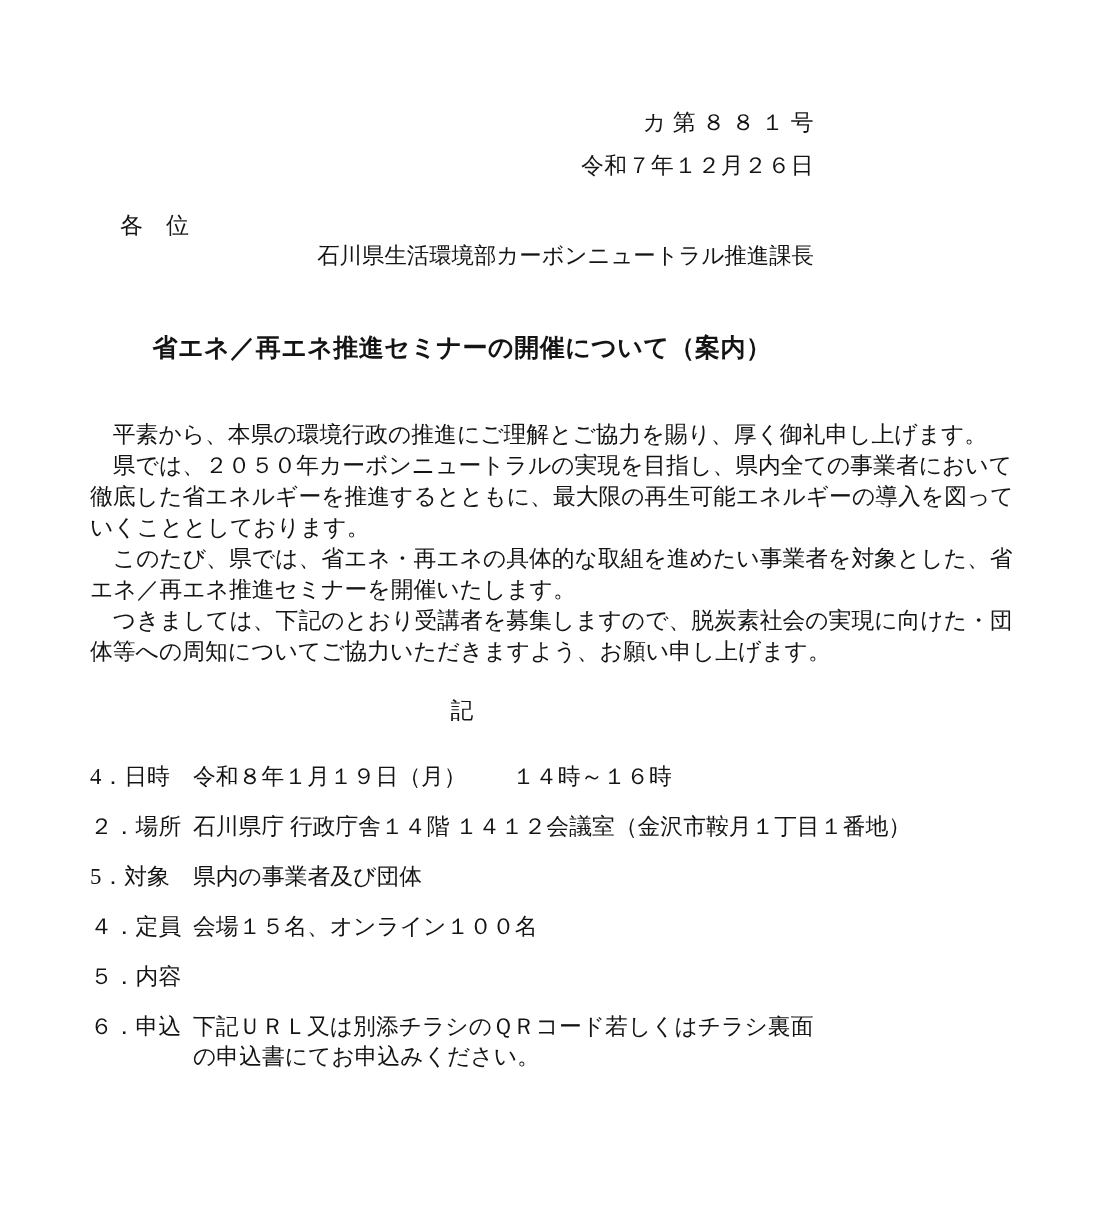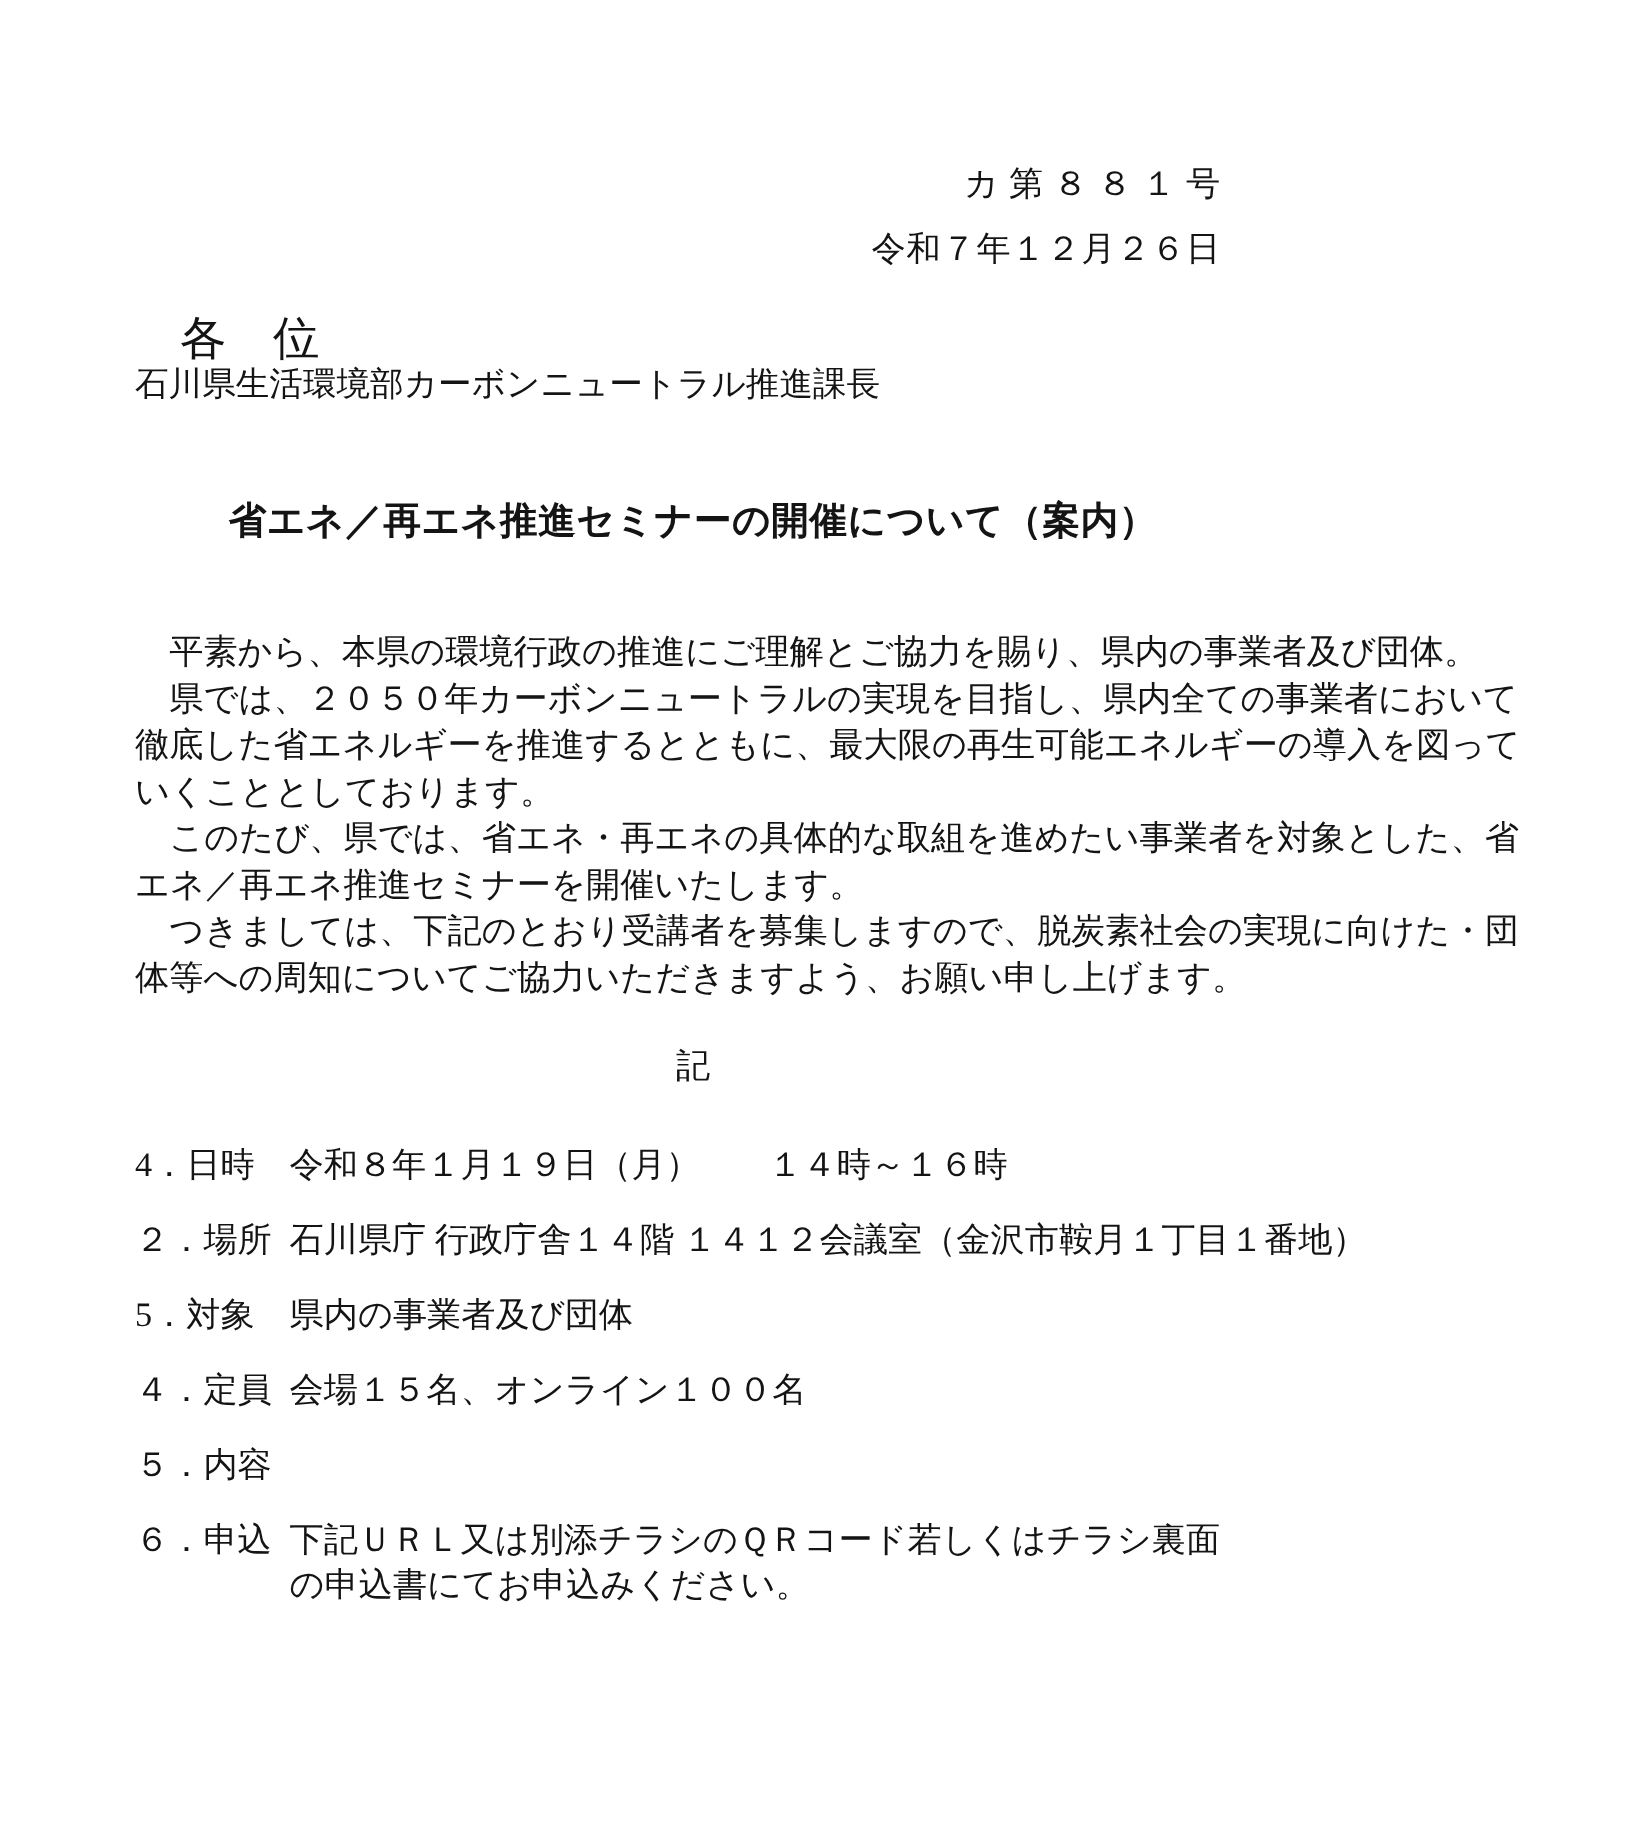--- a/index.html
+++ b/index.html
@@ -25,28 +25,28 @@
     text-align: right;
     padding-right: 20px;
     font-size: 22.8px;
     line-height: 30px;
     letter-spacing: 0.5px;
   }
   .doc-number { white-space: pre; }
   .doc-date { margin-top: 13px; white-space: pre; }
   .addressee {
     margin-top: 30px;
-    font-size: 31px;
+    font-size: 23px;
     line-height: 30px;
     padding-left: 30px;
     white-space: pre;
   }
   .sender {
     margin-top: 0;
-    text-align: left;
+    text-align: right;
     padding-right: 20px;
     font-size: 22.4px;
     line-height: 30px;
     white-space: pre;
   }
   .doc-title {
     margin-top: 60px;
     text-align: center;
     font-size: 25px;
     font-weight: bold;
@@ -100,21 +100,21 @@
 
   <div class="right-block doc-number">カ 第 ８ ８ １ 号</div>
   <div class="right-block doc-date">令和７年１２月２６日</div>
 
   <div class="addressee">各　位</div>
   <div class="sender">石川県生活環境部カーボンニュートラル推進課長</div>
 
   <div class="doc-title">省エネ／再エネ推進セミナーの開催について（案内）</div>
 
   <div class="body-text">
-    <p>　平素から、本県の環境行政の推進にご理解とご協力を賜り、県内の事業者及び団体。</p>
+    <p>　平素から、本県の環境行政の推進にご理解とご協力を賜り、厚く御礼申し上げます。</p>
     <p>　県では、２０５０年カーボンニュートラルの実現を目指し、県内全ての事業者において徹底した省エネルギーを推進するとともに、最大限の再生可能エネルギーの導入を図っていくこととしております。</p>
     <p>　このたび、県では、省エネ・再エネの具体的な取組を進めたい事業者を対象とした、省エネ／再エネ推進セミナーを開催いたします。</p>
     <p>　つきましては、下記のとおり受講者を募集しますので、脱炭素社会の実現に向けた・団体等への周知についてご協力いただきますよう、お願い申し上げます。</p>
   </div>
 
   <div class="record-marker">記</div>
 
   <div class="items">
 
     <div class="item">

